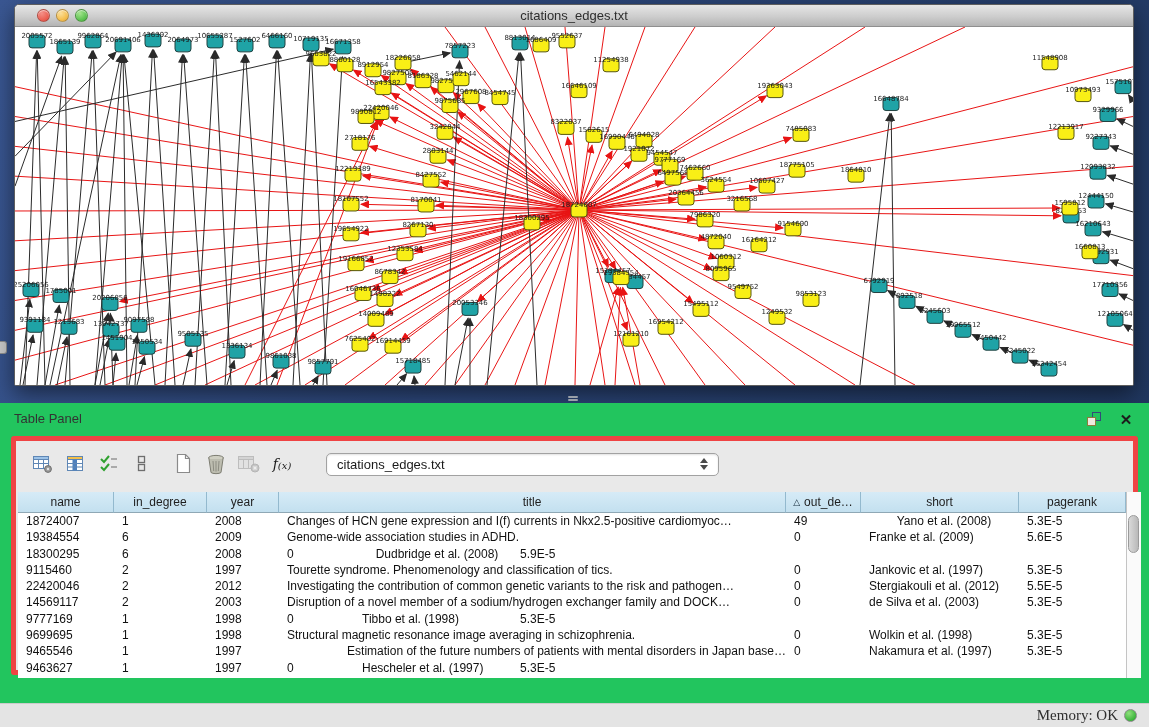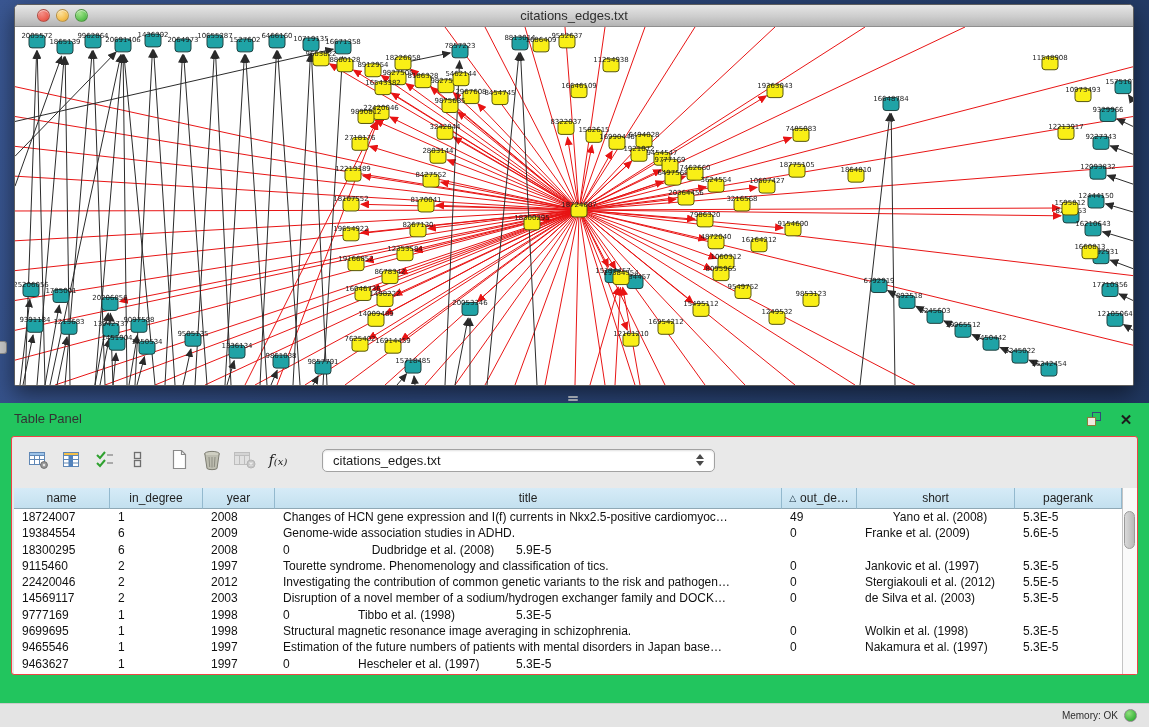--- a/index.html
+++ b/index.html
@@ -43,21 +43,21 @@
     background:#22c55e; }
   .panel-header { height:32px; position:relative; }
   .panel-title { position:absolute; left:14px; top:8px; font-size:13px; color:#333; }
   .panel-btns { position:absolute; right:14px; top:7px; display:flex; gap:14px;
     align-items:center; }
   .panel-btns .btn { width:18px; height:18px; display:flex; align-items:center;
     justify-content:center; cursor:default; }
   .close-x { font-size:15px; font-weight:bold; color:#1c1c1c; line-height:1; }
 
   .panel-content { position:absolute; left:11px; top:33px; width:1127px; height:239px;
-    border:1px solid #ef4444; border-radius:3px; background:#E9E9E9; }
+    border:5px solid #ef4444; border-radius:3px; background:#E9E9E9; }
   .toolbar { height:46px; display:flex; align-items:center; padding-left:12px; }
   .tool { width:30px; height:28px; display:flex; align-items:center;
     justify-content:center; margin-right:3px; }
   .fx { font-family:"DejaVu Serif",serif; font-style:italic; font-size:14px;
     color:#1a1a1a; }
   .fx small { font-size:10px; }
   .combo { margin-left:26px; width:393px; height:23px; background:#fff;
     border:1px solid #A2A2A2; border-radius:5px; display:flex; align-items:center;
     padding:0 10px; box-shadow:inset 0 1px 2px rgba(0,0,0,.12); }
   .combo .val { flex:1; font-size:13px; color:#1a1a1a; }
@@ -91,21 +91,21 @@
     overflow:hidden; background:#fff; box-shadow:0 1px 0 rgba(255,255,255,.7); }
   .seg { padding:3px 13px; font-size:12px; color:#1c1c1c;
     background:linear-gradient(#FEFEFE,#F1F1F1); border-right:1px solid #A2A2A2; }
   .seg:last-child { border-right:none; }
   .seg.active { background:linear-gradient(#7B7B7B,#636363); color:#DCDCDC; }
 
   
   .statusbar { position:absolute; left:0; top:703px; width:1149px; height:24px;
     background:#E4E4E4; border-top:1px solid #CBCBCB; display:flex;
     align-items:center; justify-content:flex-end; padding-right:12px; gap:6px; }
-  .mem-label { font-size:10px; color:#2e2e2e; }
+  .mem-label { font-size:15px; color:#2e2e2e;font-family:Liberation Serif, serif; }
   .mem-dot { width:13px; height:13px; border-radius:50%; border:1px solid #8a8a8a;
     background:radial-gradient(circle at 35% 30%,#8FE07C,#3CB53C 70%,#2E9A2E); }
 </style>
 </head>
 <body>
 
 <div class="desktop">
   <div class="edge-notch"></div>
 
   <div class="window">
@@ -722,21 +722,21 @@
             <div class="td" style="width: 72px;">1998</div>
             <div class="td" style="flex: 1 1 0%;">Structural magnetic resonance image averaging in schizophrenia.</div>
             <div class="td" style="width: 75px;">0</div>
             <div class="td" style="width: 158px;">Wolkin et al. (1998)</div>
             <div class="td" style="width: 107px;">5.3E-5</div>
           </div>
           <div class="tr">
             <div class="td" style="width: 96px;">9465546</div>
             <div class="td" style="width: 93px;">1</div>
             <div class="td" style="width: 72px;">1997</div>
-            <div class="td" style="flex: 1 1 0%;">Estimation of the future numbers of patients with mental disorders in Japan base…</div>
+            <div class="td" style="flex: 1 1 0%; text-align: right;">Estimation of the future numbers of patients with mental disorders in Japan base…</div>
             <div class="td" style="width: 75px;">0</div>
             <div class="td" style="width: 158px;">Nakamura et al. (1997)</div>
             <div class="td" style="width: 107px;">5.3E-5</div>
           </div>
           <div class="tr">
             <div class="td" style="width: 96px;">9463627</div>
             <div class="td" style="width: 93px;">1</div>
             <div class="td" style="width: 72px;">1997</div>
             <div class="td" style="width: 75px;">0</div>
             <div class="td" style="width: 158px;">Hescheler et al. (1997)</div>

